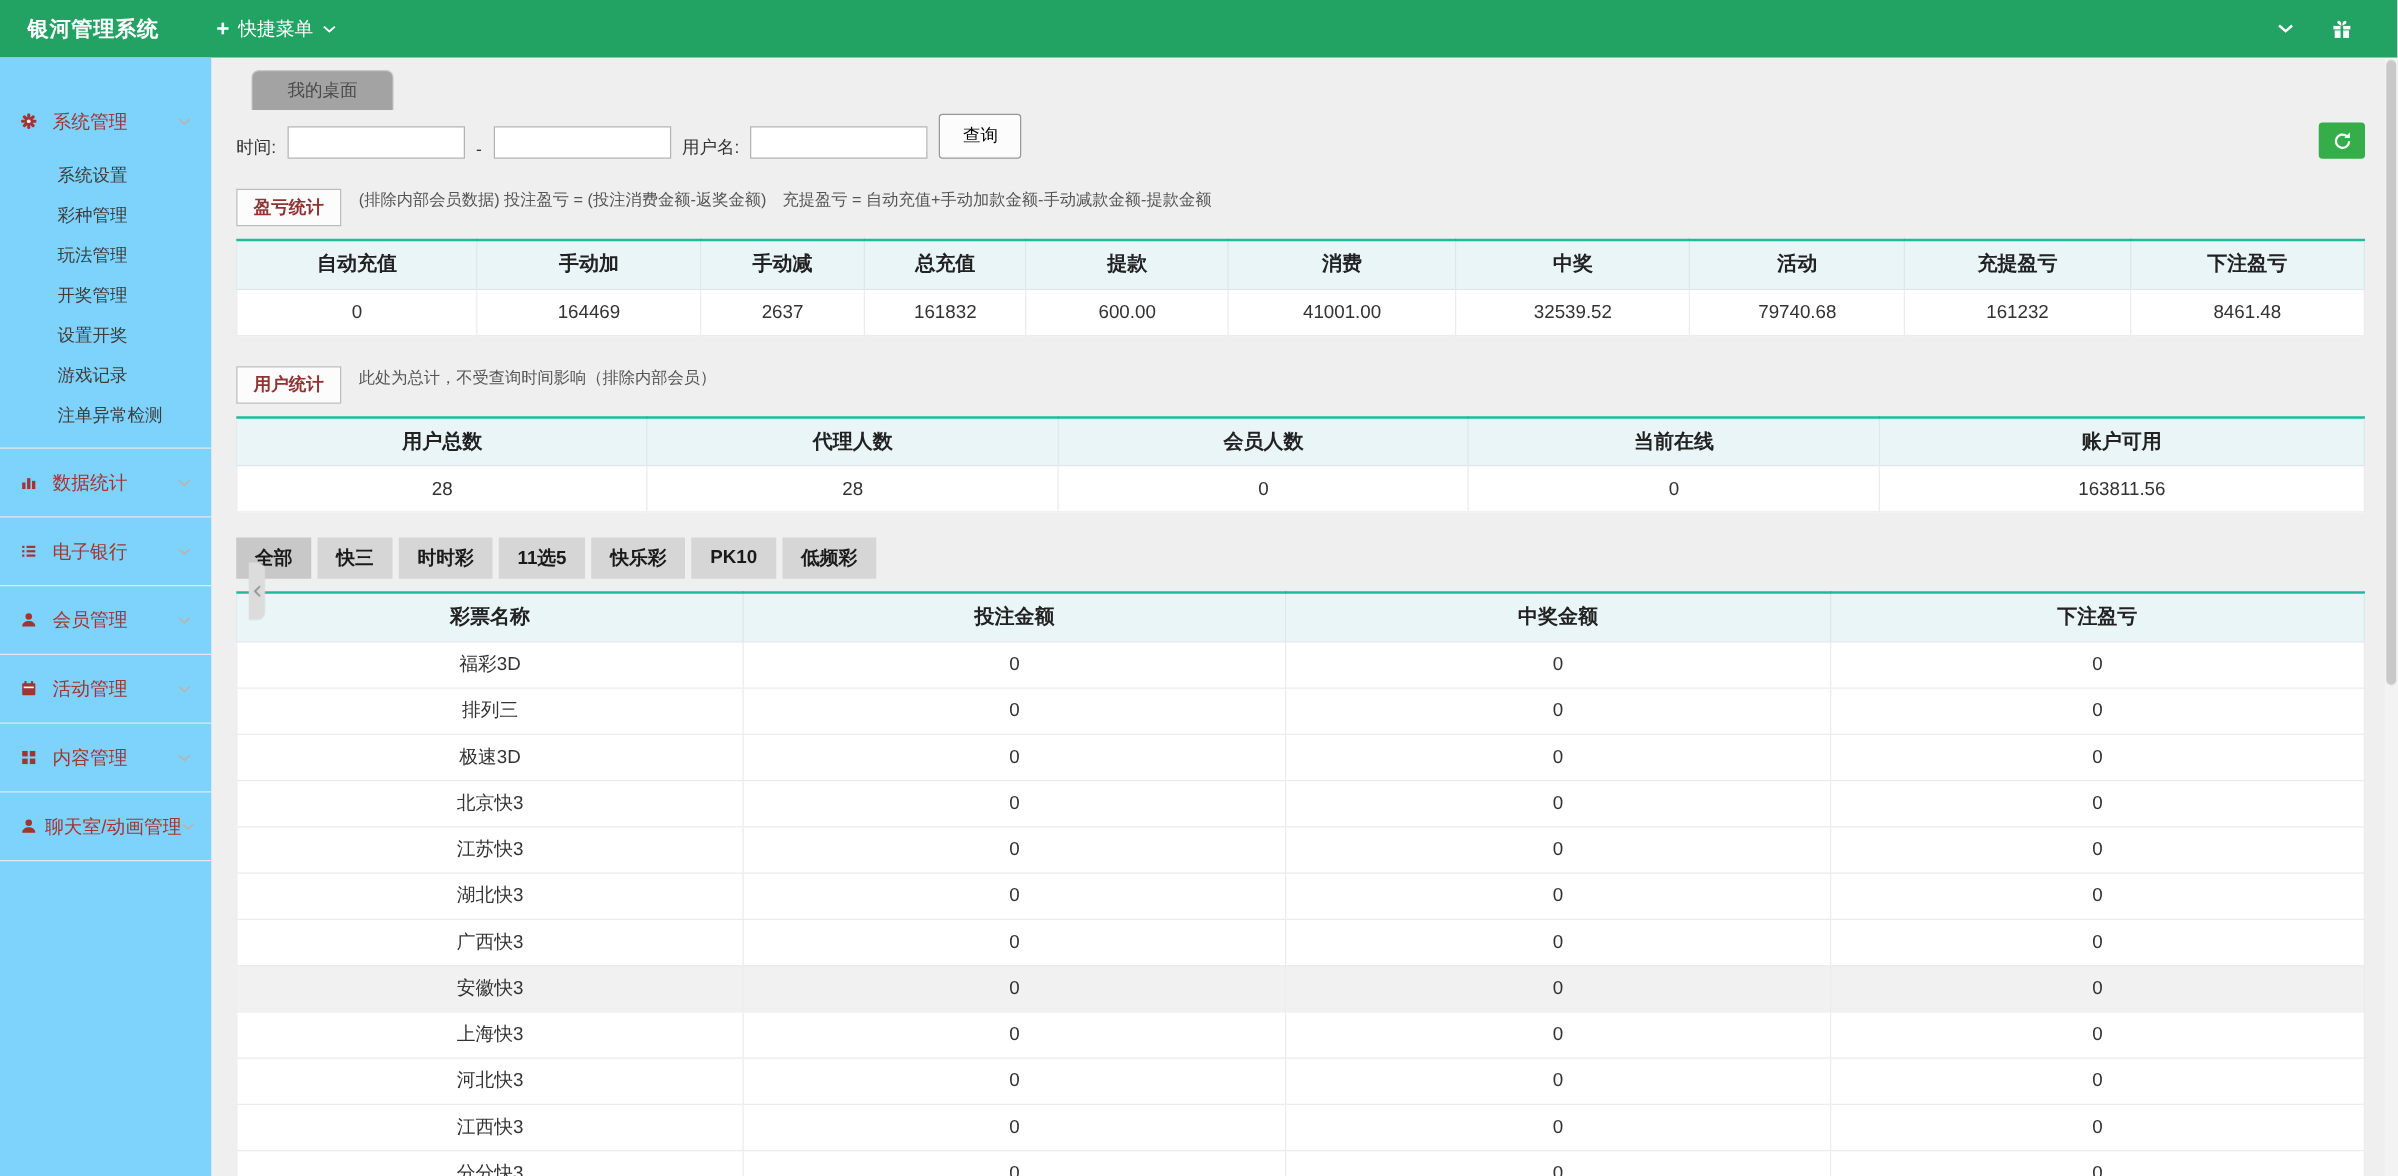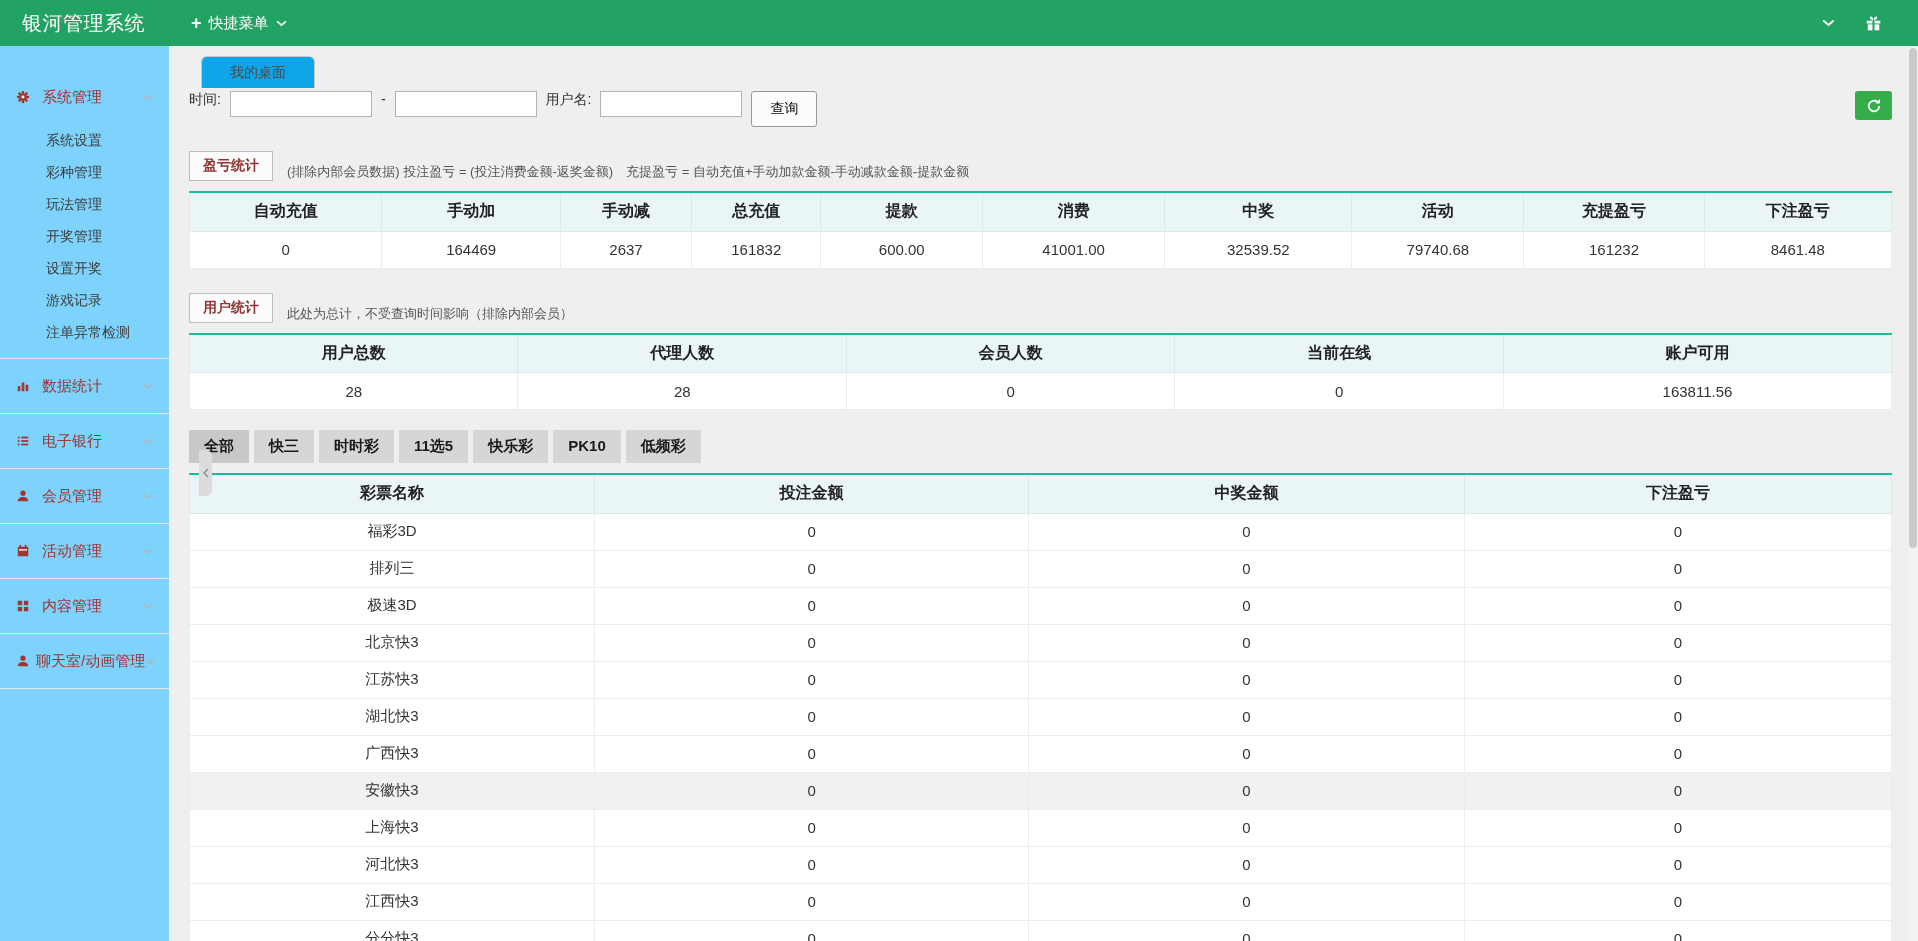--- a/index.html
+++ b/index.html
@@ -1,21 +1,21 @@
 <!DOCTYPE html>
 <html><head>
 <meta charset="utf-8">
 <style>
   *{margin:0;padding:0;box-sizing:border-box}
   html,body{width:1918px;height:941px;overflow:hidden;background:#efefef;
     font-family:"Liberation Sans","DejaVu Sans",sans-serif;color:#333}
 
   
   .topbar{height:46px;background:#22a263;display:flex;align-items:center;padding:0 22px;color:#fff}
-  .brand{font-size:20px;font-weight:normal;letter-spacing:.5px}
+  .brand{font-size:17px;font-weight:bold;letter-spacing:.5px}
   .quick{display:flex;align-items:center;gap:7px;margin-left:46px;font-size:15px;cursor:pointer}
   .plus{font-size:18px;font-weight:bold;line-height:1}
   .topbar-right{margin-left:auto;display:flex;align-items:center;gap:30px;padding-right:14px}
   .top-icon{display:flex;align-items:center;cursor:pointer}
 
   
   .layout{display:flex;height:895px}
   .sidebar{width:169px;background:#7dd3fc;padding-top:24px;position:relative;flex-shrink:0}
   .sb-group{border-bottom:1px solid #e6e6e6}
   .sb-row{display:flex;align-items:center;height:54px;padding:0 16px;color:#a33434;cursor:pointer;font-size:15px}
@@ -24,31 +24,31 @@
   .sb-chev{margin-left:auto;color:#b5b5b5;display:flex}
   .sb-sub{padding-bottom:10px}
   .sb-subitem{height:32px;line-height:32px;padding-left:46px;font-size:14px;color:#3d3d3d;cursor:pointer}
 
   .collapse-handle{position:fixed;left:199px;top:450px;width:13px;height:46px;background:#dcdcdc;
     border-radius:0 6px 6px 0;display:flex;align-items:center;justify-content:center;color:#888;cursor:pointer}
 
   
   .main{flex:1;padding:10px 26px 0 20px;overflow:hidden}
   .tabbar{height:31px}
-  .tab{display:inline-block;margin-left:12px;padding:7px 28px 6px;background:#0ea5e9;border:1px solid #c8c8c8;
+  .tab{display:inline-block;margin-left:12px;padding:7px 28px 6px;background:#a3a3a3;border:1px solid #c8c8c8;
     border-bottom:none;border-radius:6px 6px 0 0;font-size:14px;color:#4a4a4a;cursor:pointer}
 
-  .filterbar{margin-top:4px;display:flex;align-items:flex-start;gap:9px;font-size:14px}
+  .filterbar{margin-top:4px;display:flex;align-items:flex-end;gap:9px;font-size:14px}
   .filterbar label{color:#333}
   .filterbar input{width:142px;height:26px;border:1px solid #b3b3b3;background:#fff;padding:0 6px;font:inherit}
   .btn-search{height:36px;padding:0 18px;border:1px solid #989898;background:#fcfcfc;border-radius:3px;font:inherit;cursor:pointer}
   .btn-refresh{margin-left:auto;width:37px;height:29px;border:none;border-radius:3px;background:#35ad49;
     display:flex;align-items:center;justify-content:center;cursor:pointer}
 
-  .section-head{margin-top:24px;display:flex;align-items:flex-end;gap:14px}
+  .section-head{margin-top:24px;display:flex;align-items:flex-start;gap:14px}
   .section-label{border:1px solid #bdbdbd;background:#fcfcfc;padding:5px 13px;font-size:14px;font-weight:bold;color:#8f3333}
   .section-note{font-size:13px;color:#555}
 
   table{width:100%;border-collapse:collapse;margin-top:10px;background:#fff;border-top:2px solid #1abc9c;table-layout:fixed}
   th{height:39px;background:#e9f5f7;font-size:16px;border:1px solid #dde8ea;border-top:none;font-weight:bold;color:#222;text-align:center}
   td{height:37px;text-align:center;font-size:15px;border:1px solid #ececec;color:#333;background:#fff}
   tr.hl td{background:#f1f1f1}
 
   .lottery-tabs{margin-top:20px;display:flex;gap:5px}
   .ltab{padding:7px 15px;background:#d6d6d6;font-size:15px;font-weight:bold;color:#1a1a1a;cursor:pointer}

